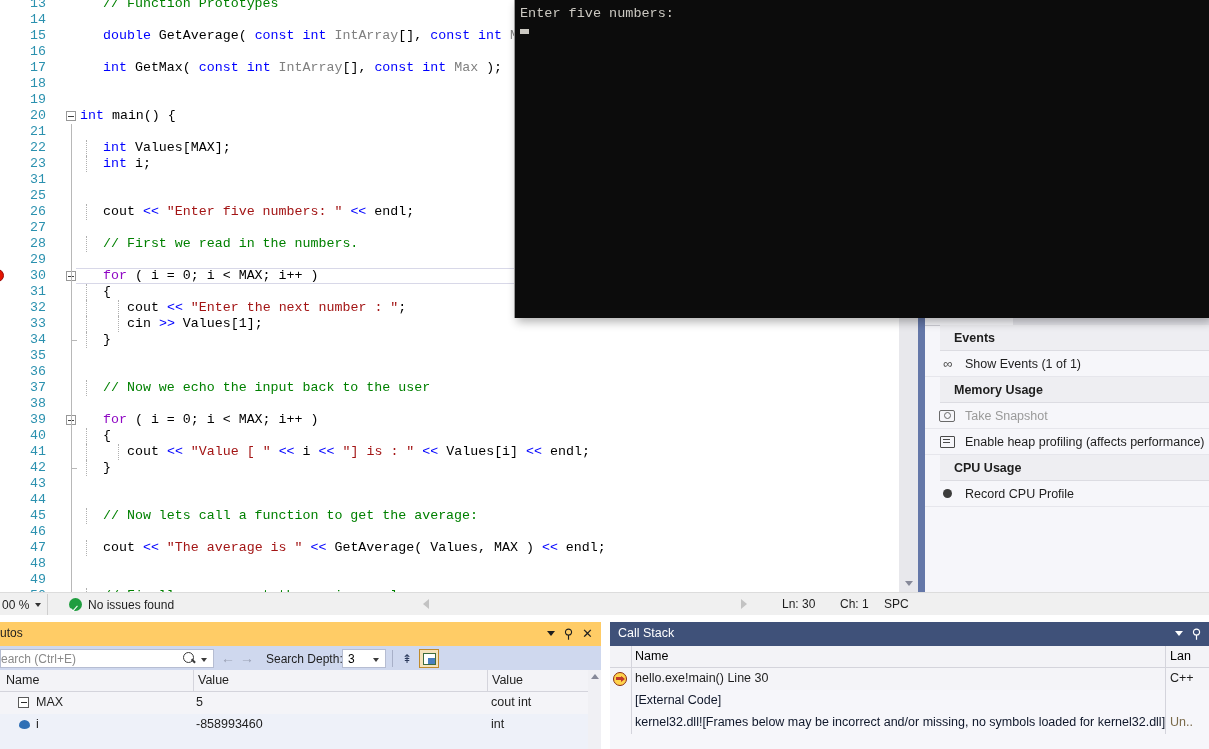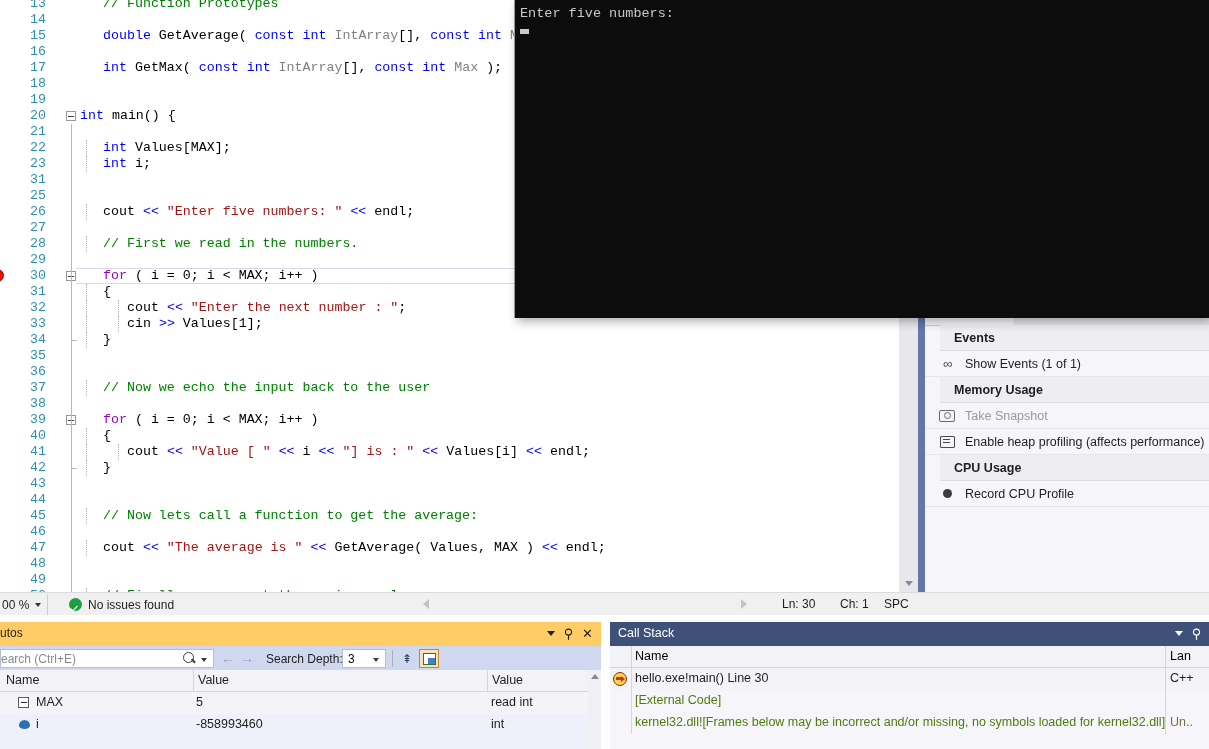--- a/index.html
+++ b/index.html
@@ -382,21 +382,21 @@
   .cs-line {
     position: absolute; left: 0; width: 599px; height: 22px;
     box-sizing: border-box; font-size: 12.5px;
   }
   .cs-line.sel { background: #f4f4f8; }
   .cs-marker-cell {
     position: absolute; left: 0; top: 0; width: 22px; height: 22px;
     border-right: 1px solid #d4d4dc; box-sizing: border-box;
   }
   .cs-name { position: absolute; left: 25px; top: 3px; color: #1e1e1e; }
-  .cs-name.ext { color: #4d7c0f; }
+  .cs-name.ext { color: #0f172a; }
   .cs-lang { position: absolute; left: 1170px; top: 3px; color: #1e1e1e; }
   .cs-lang.ext { color: #7a6a4a; }
   .cs-coldiv {
     position: absolute; top: 0; left: 1165px; width: 1px; height: 22px;
     background: #d4d4dc;
   }
   .arrow-ico {
     position: absolute; left: 3px; top: 4px; width: 14px; height: 14px;
     border-radius: 50%; background: #ffd24a; border: 1.5px solid #8a2b12;
     box-sizing: border-box;
@@ -566,21 +566,21 @@
       <span class="gh-cell" style="left:6px">Name</span>
       <span class="gh-div" style="left:193px"></span>
       <span class="gh-cell" style="left:198px">Value</span>
       <span class="gh-div" style="left:487px"></span>
       <span class="gh-cell" style="left:492px">Value</span>
     </div>
     <div class="grid-row alt" style="top:70px">
       <span class="expander"></span>
       <span class="gr-name">MAX</span>
       <span class="gr-val">5</span>
-      <span class="gr-typ">read int</span>
+      <span class="gr-typ">cout int</span>
     </div>
     <div class="grid-row" style="top:92px">
       <span class="varicon"></span>
       <span class="gr-name">i</span>
       <span class="gr-val">-858993460</span>
       <span class="gr-typ">int</span>
     </div>
     <div id="au-vscroll">
       <span class="vtri"></span>
     </div>

